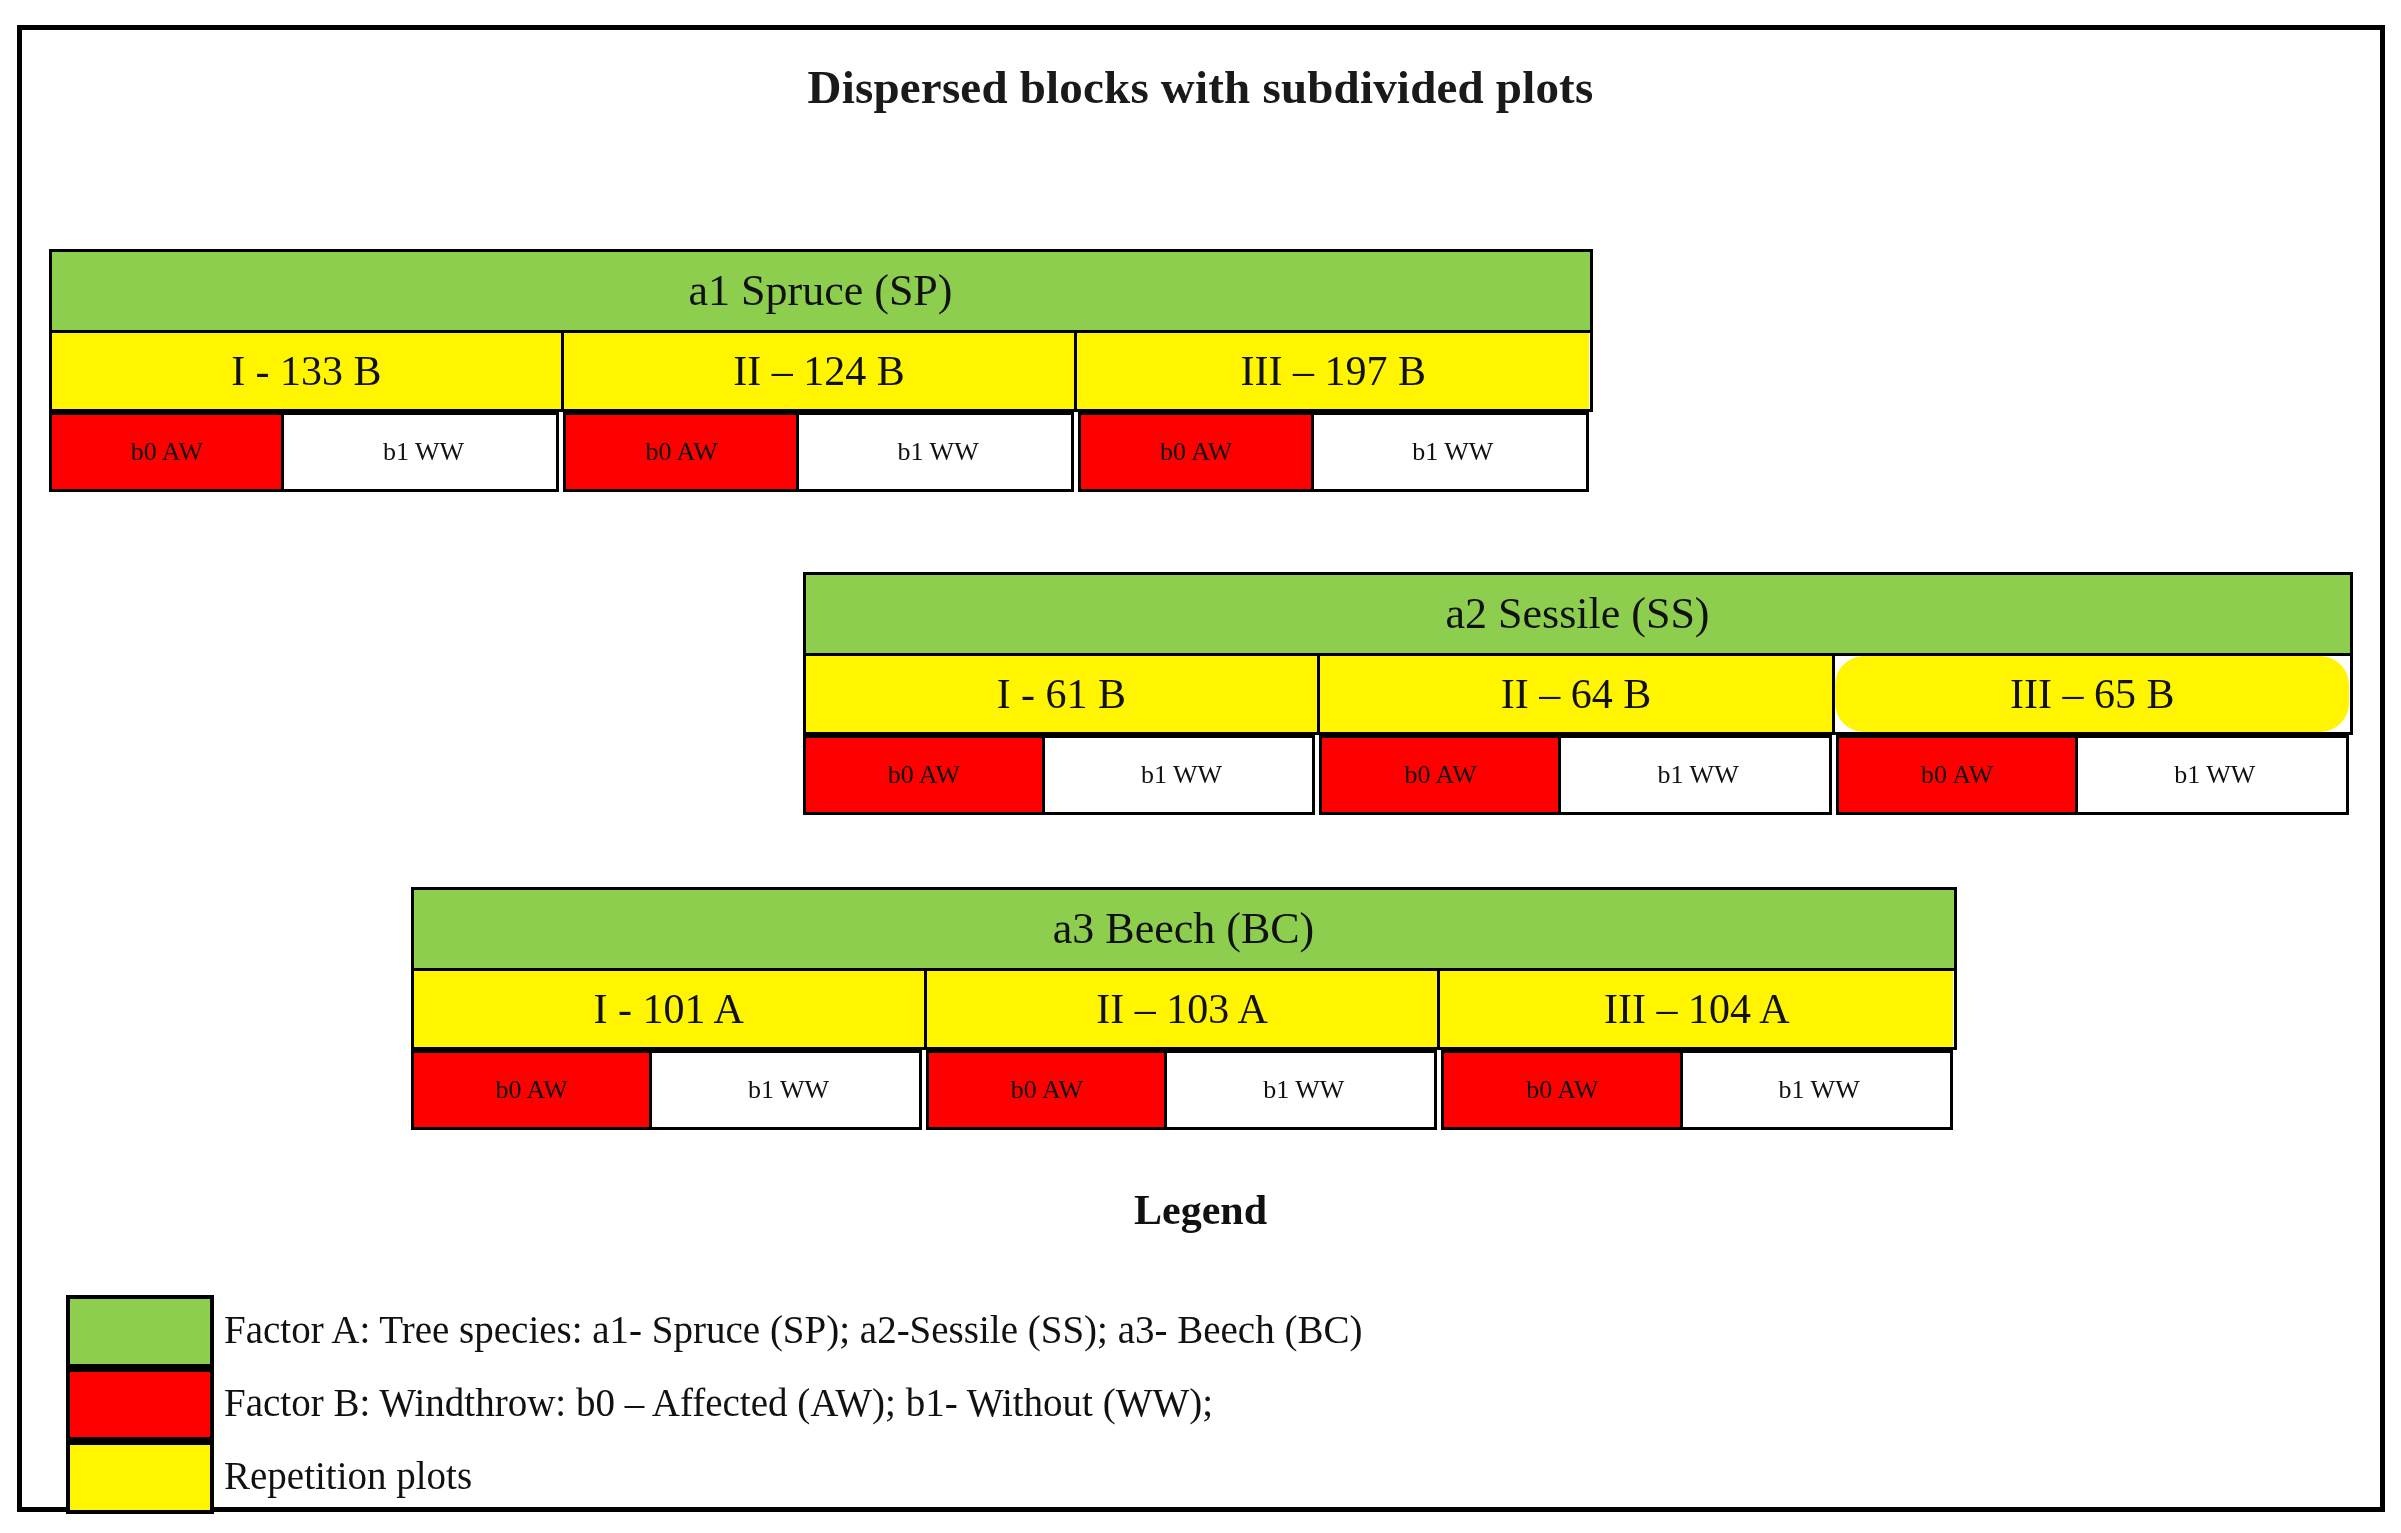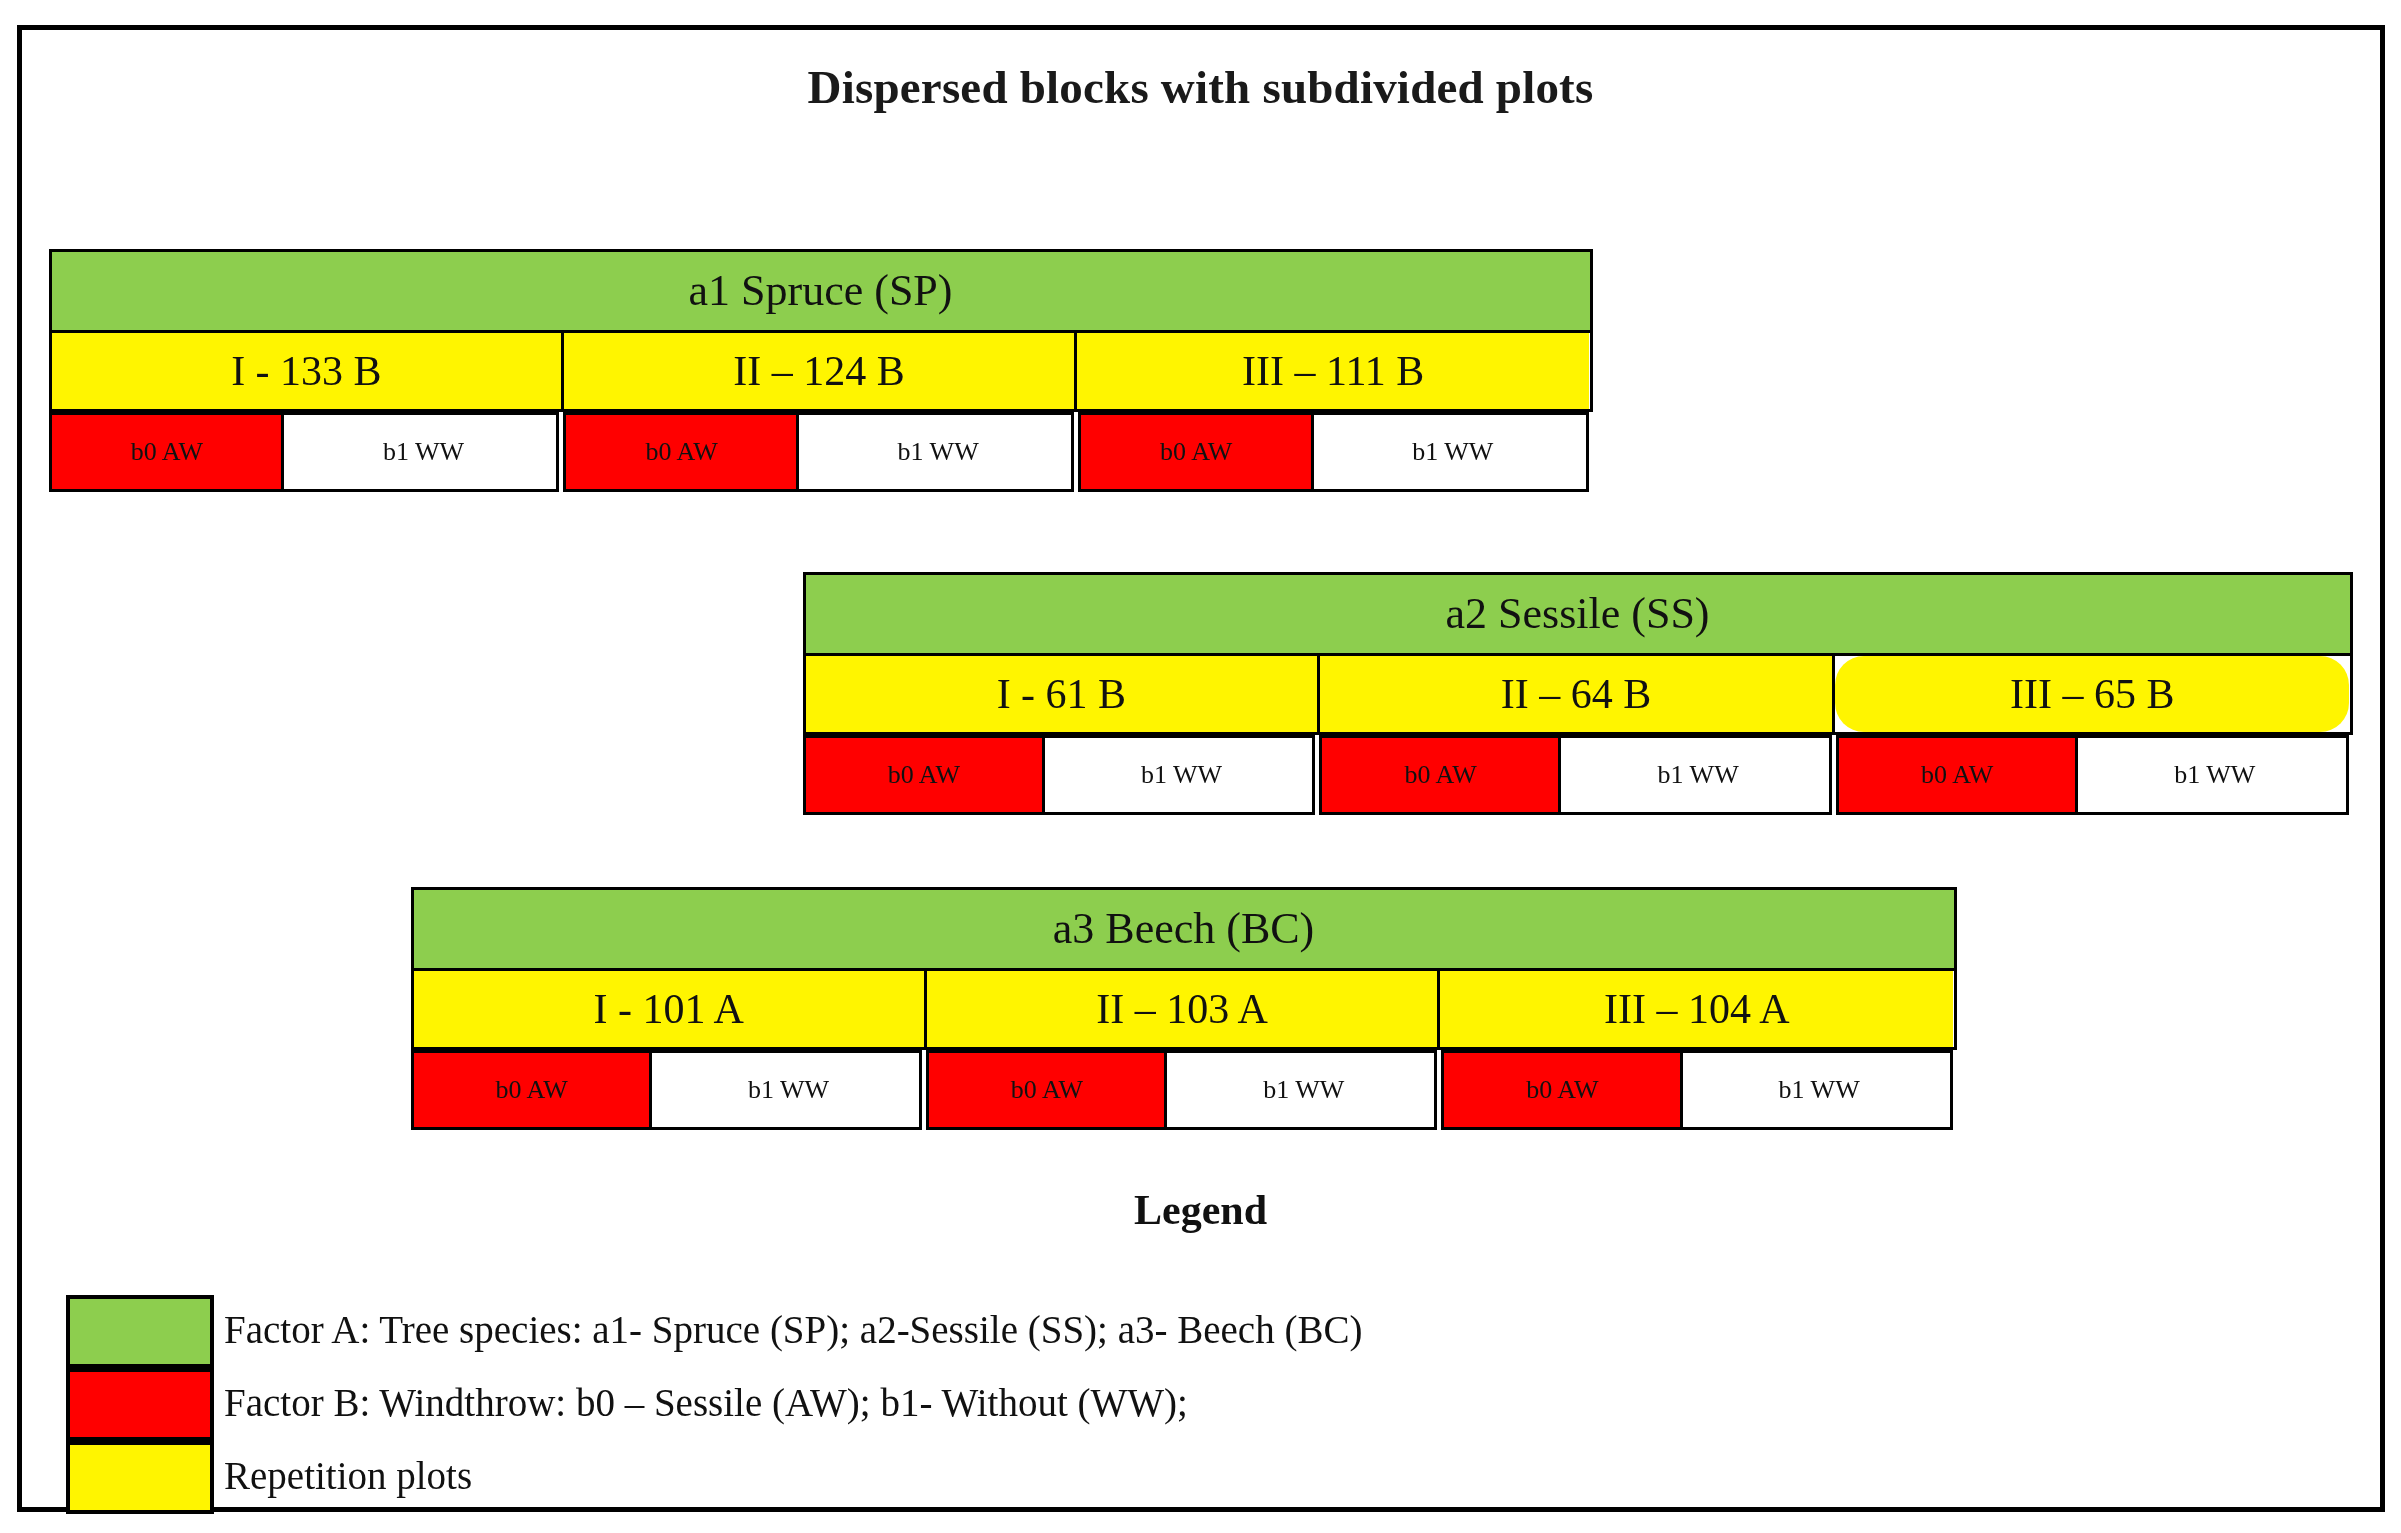--- a/index.html
+++ b/index.html
@@ -148,21 +148,21 @@
 
 <div class="frame">
 
   <div class="figure-title">Dispersed blocks with subdivided plots</div>
 
   <div class="block" style="left:27px; top:219px; width:1544px;">
     <div class="species-header">a1  Spruce (SP)</div>
     <div class="rep-row">
       <div class="rep-cell" style="width:33.34%;">I - 133 B</div>
       <div class="rep-cell" style="width:33.33%;">II – 124 B</div>
-      <div class="rep-cell" style="width:33.33%;">III – 111 B</div>
+      <div class="rep-cell" style="width:33.33%;">III – 197 B</div>
     </div>
     <div class="sub-row">
       <div class="sub-group" style="width:33.34%;">
         <div class="sub-cell affected" style="width:46%;">b0 AW</div>
         <div class="sub-cell without" style="width:54%;">b1 WW</div>
       </div>
       <div class="sub-group" style="width:33.33%;">
         <div class="sub-cell affected" style="width:46%;">b0 AW</div>
         <div class="sub-cell without" style="width:54%;">b1 WW</div>
       </div>
@@ -221,21 +221,21 @@
 
   <div class="legend-title">Legend</div>
 
   <div class="legend-rows">
     <div class="legend-row">
       <div class="legend-swatch green"></div>
       <div class="legend-text">Factor A: Tree species: a1- Spruce (SP); a2-Sessile (SS); a3- Beech (BC)</div>
     </div>
     <div class="legend-row">
       <div class="legend-swatch red"></div>
-      <div class="legend-text">Factor B: Windthrow: b0 – Sessile (AW); b1- Without (WW);</div>
+      <div class="legend-text">Factor B: Windthrow: b0 – Affected (AW); b1- Without (WW);</div>
     </div>
     <div class="legend-row">
       <div class="legend-swatch yellow"></div>
       <div class="legend-text">Repetition plots</div>
     </div>
   </div>
 
 </div>
 
 

